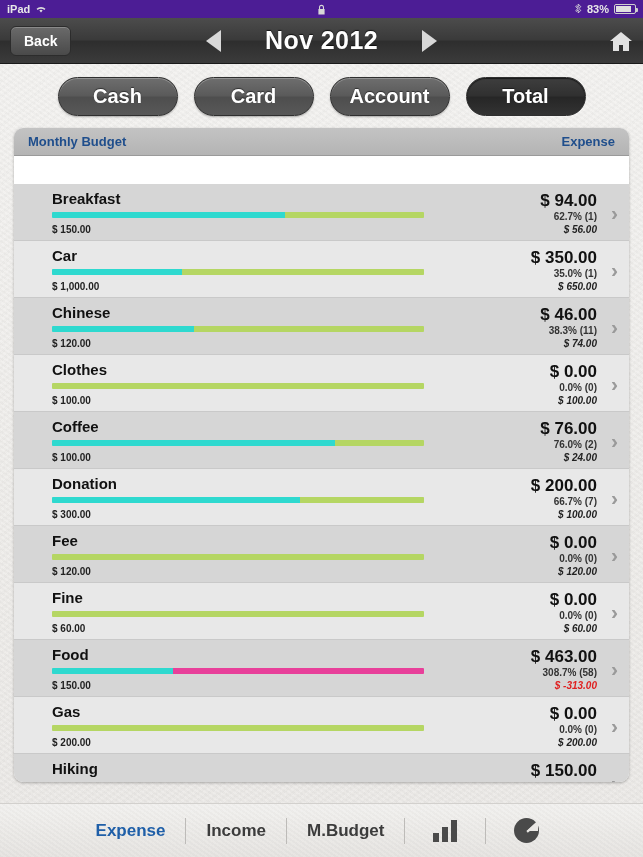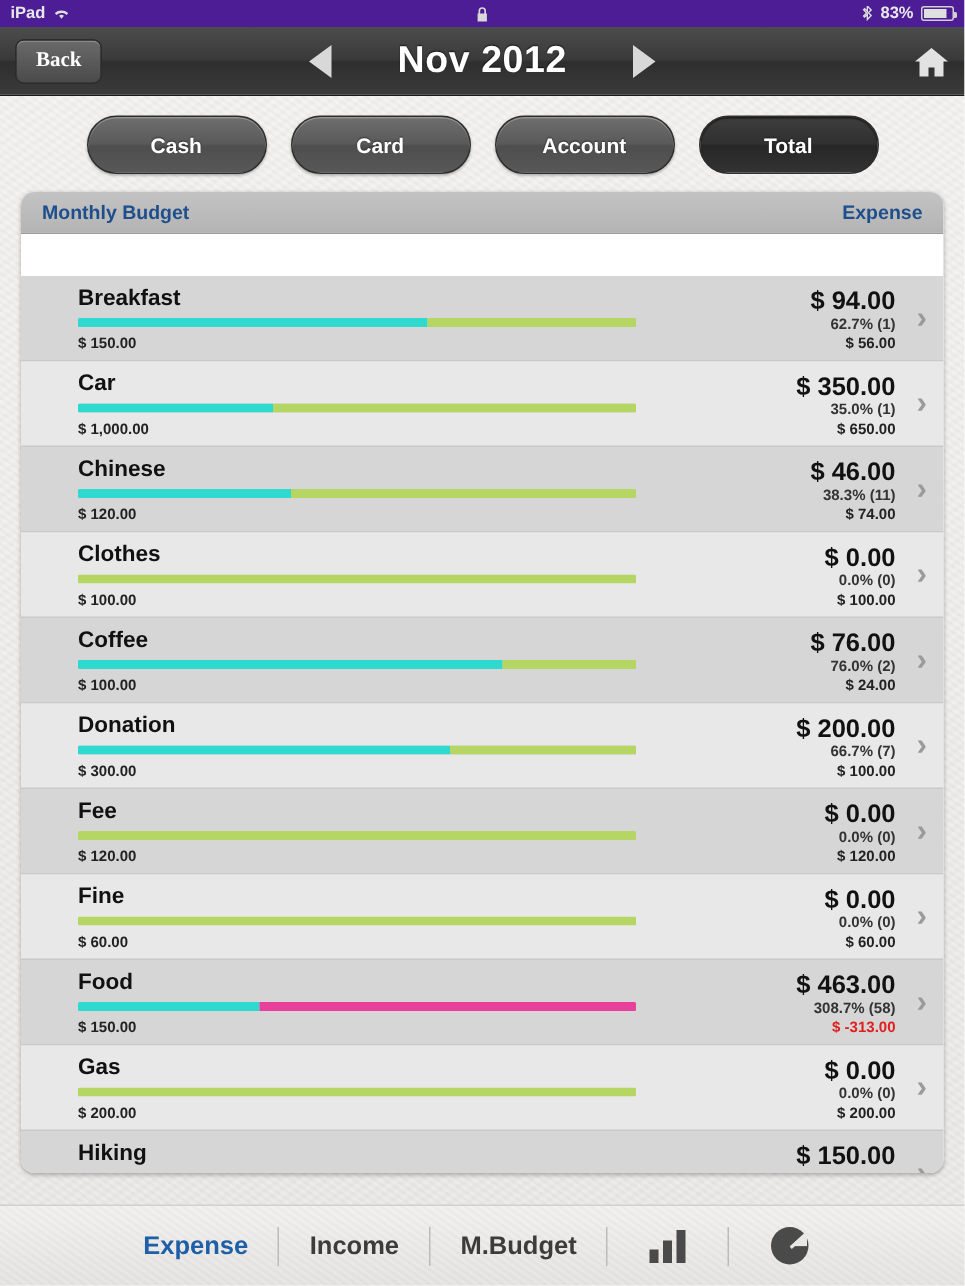--- a/index.html
+++ b/index.html
@@ -32,21 +32,20 @@
     background:linear-gradient(180deg,#4c4c4c 0%,#3a3a3a 48%,#2e2e2e 52%,#3b3b3b 100%);
     display:flex; align-items:center; padding:0 10px; position:relative;
     border-bottom:1px solid #1a1a1a;
   }
   .back-btn{
     background:linear-gradient(180deg,#6a6a6a,#4a4a4a);
     border:1px solid #2c2c2c; border-radius:6px;
     color:#fff; font-size:14px; font-weight:bold;
     padding:6px 13px; box-shadow:inset 0 1px 0 rgba(255,255,255,.22);
     cursor:pointer;
-    font-family:Liberation Serif, serif;
   }
   .nav-center{
     position:absolute; left:0; right:0; top:0; bottom:0;
     display:flex; align-items:center; justify-content:center; gap:44px;
     pointer-events:none;
   }
   .nav-center > *{pointer-events:auto;}
   .arrow-btn{
     width:0;height:0;border-top:11px solid transparent;border-bottom:11px solid transparent;
     cursor:pointer;
@@ -64,21 +63,21 @@
       repeating-linear-gradient(35deg, rgba(0,0,0,.018) 0 2px, rgba(255,255,255,.03) 2px 4px),
       repeating-linear-gradient(-35deg, rgba(0,0,0,.015) 0 3px, rgba(255,255,255,.025) 3px 6px),
       linear-gradient(180deg,#f4f3f1,#eceae7);
   }
 
   
   .segments{display:flex;justify-content:center;gap:16px;padding:13px 0 12px;}
   .seg{
     width:120px;height:39px;border-radius:20px;
     display:flex;align-items:center;justify-content:center;
-    color:#fff;font-size:14px;font-weight:bold;
+    color:#fff;font-size:20px;font-weight:bold;
     background:linear-gradient(180deg,#6e6e6e 0%,#5a5a5a 48%,#4e4e4e 52%,#585858 100%);
     border:1px solid #2f2f2f;
     box-shadow:inset 0 1px 0 rgba(255,255,255,.25),0 1px 2px rgba(0,0,0,.3);
     text-shadow:0 -1px 1px rgba(0,0,0,.5);
     cursor:pointer;
   }
   .seg.active{
     background:linear-gradient(180deg,#3e3e3e 0%,#303030 48%,#262626 52%,#333 100%);
     box-shadow:inset 0 1px 1px rgba(0,0,0,.6),0 1px 0 rgba(255,255,255,.25);
   }
@@ -110,21 +109,21 @@
     background:#cfcfcf;display:flex;overflow:hidden;
   }
   .bar .fill{height:100%;}
   .budget{font-size:10px;color:#222;margin-top:6px;font-weight:bold;}
   .row-right{
     width:150px;text-align:right;padding-right:32px;
     display:flex;flex-direction:column;justify-content:flex-start;
   }
   .amt{font-size:17px;font-weight:bold;color:#111;line-height:19px;}
   .pct{font-size:10px;color:#333;font-weight:bold;line-height:13px;}
-  .rem{font-size:10px;color:#222;font-weight:bold;line-height:13px;}
+  .rem{font-size:10px;color:#222;font-weight:bold;line-height:13px;font-style:italic;}
   .rem.neg{color:#e02020;}
   .chev{
     position:absolute;right:11px;top:50%;transform:translateY(-50%);
     color:#9a9a9a;font-size:21px;font-weight:bold;line-height:1;cursor:pointer;
   }
 
   
   .tabbar{
     position:absolute;left:0;right:0;bottom:0;height:54px;
     display:flex;align-items:center;justify-content:center;

